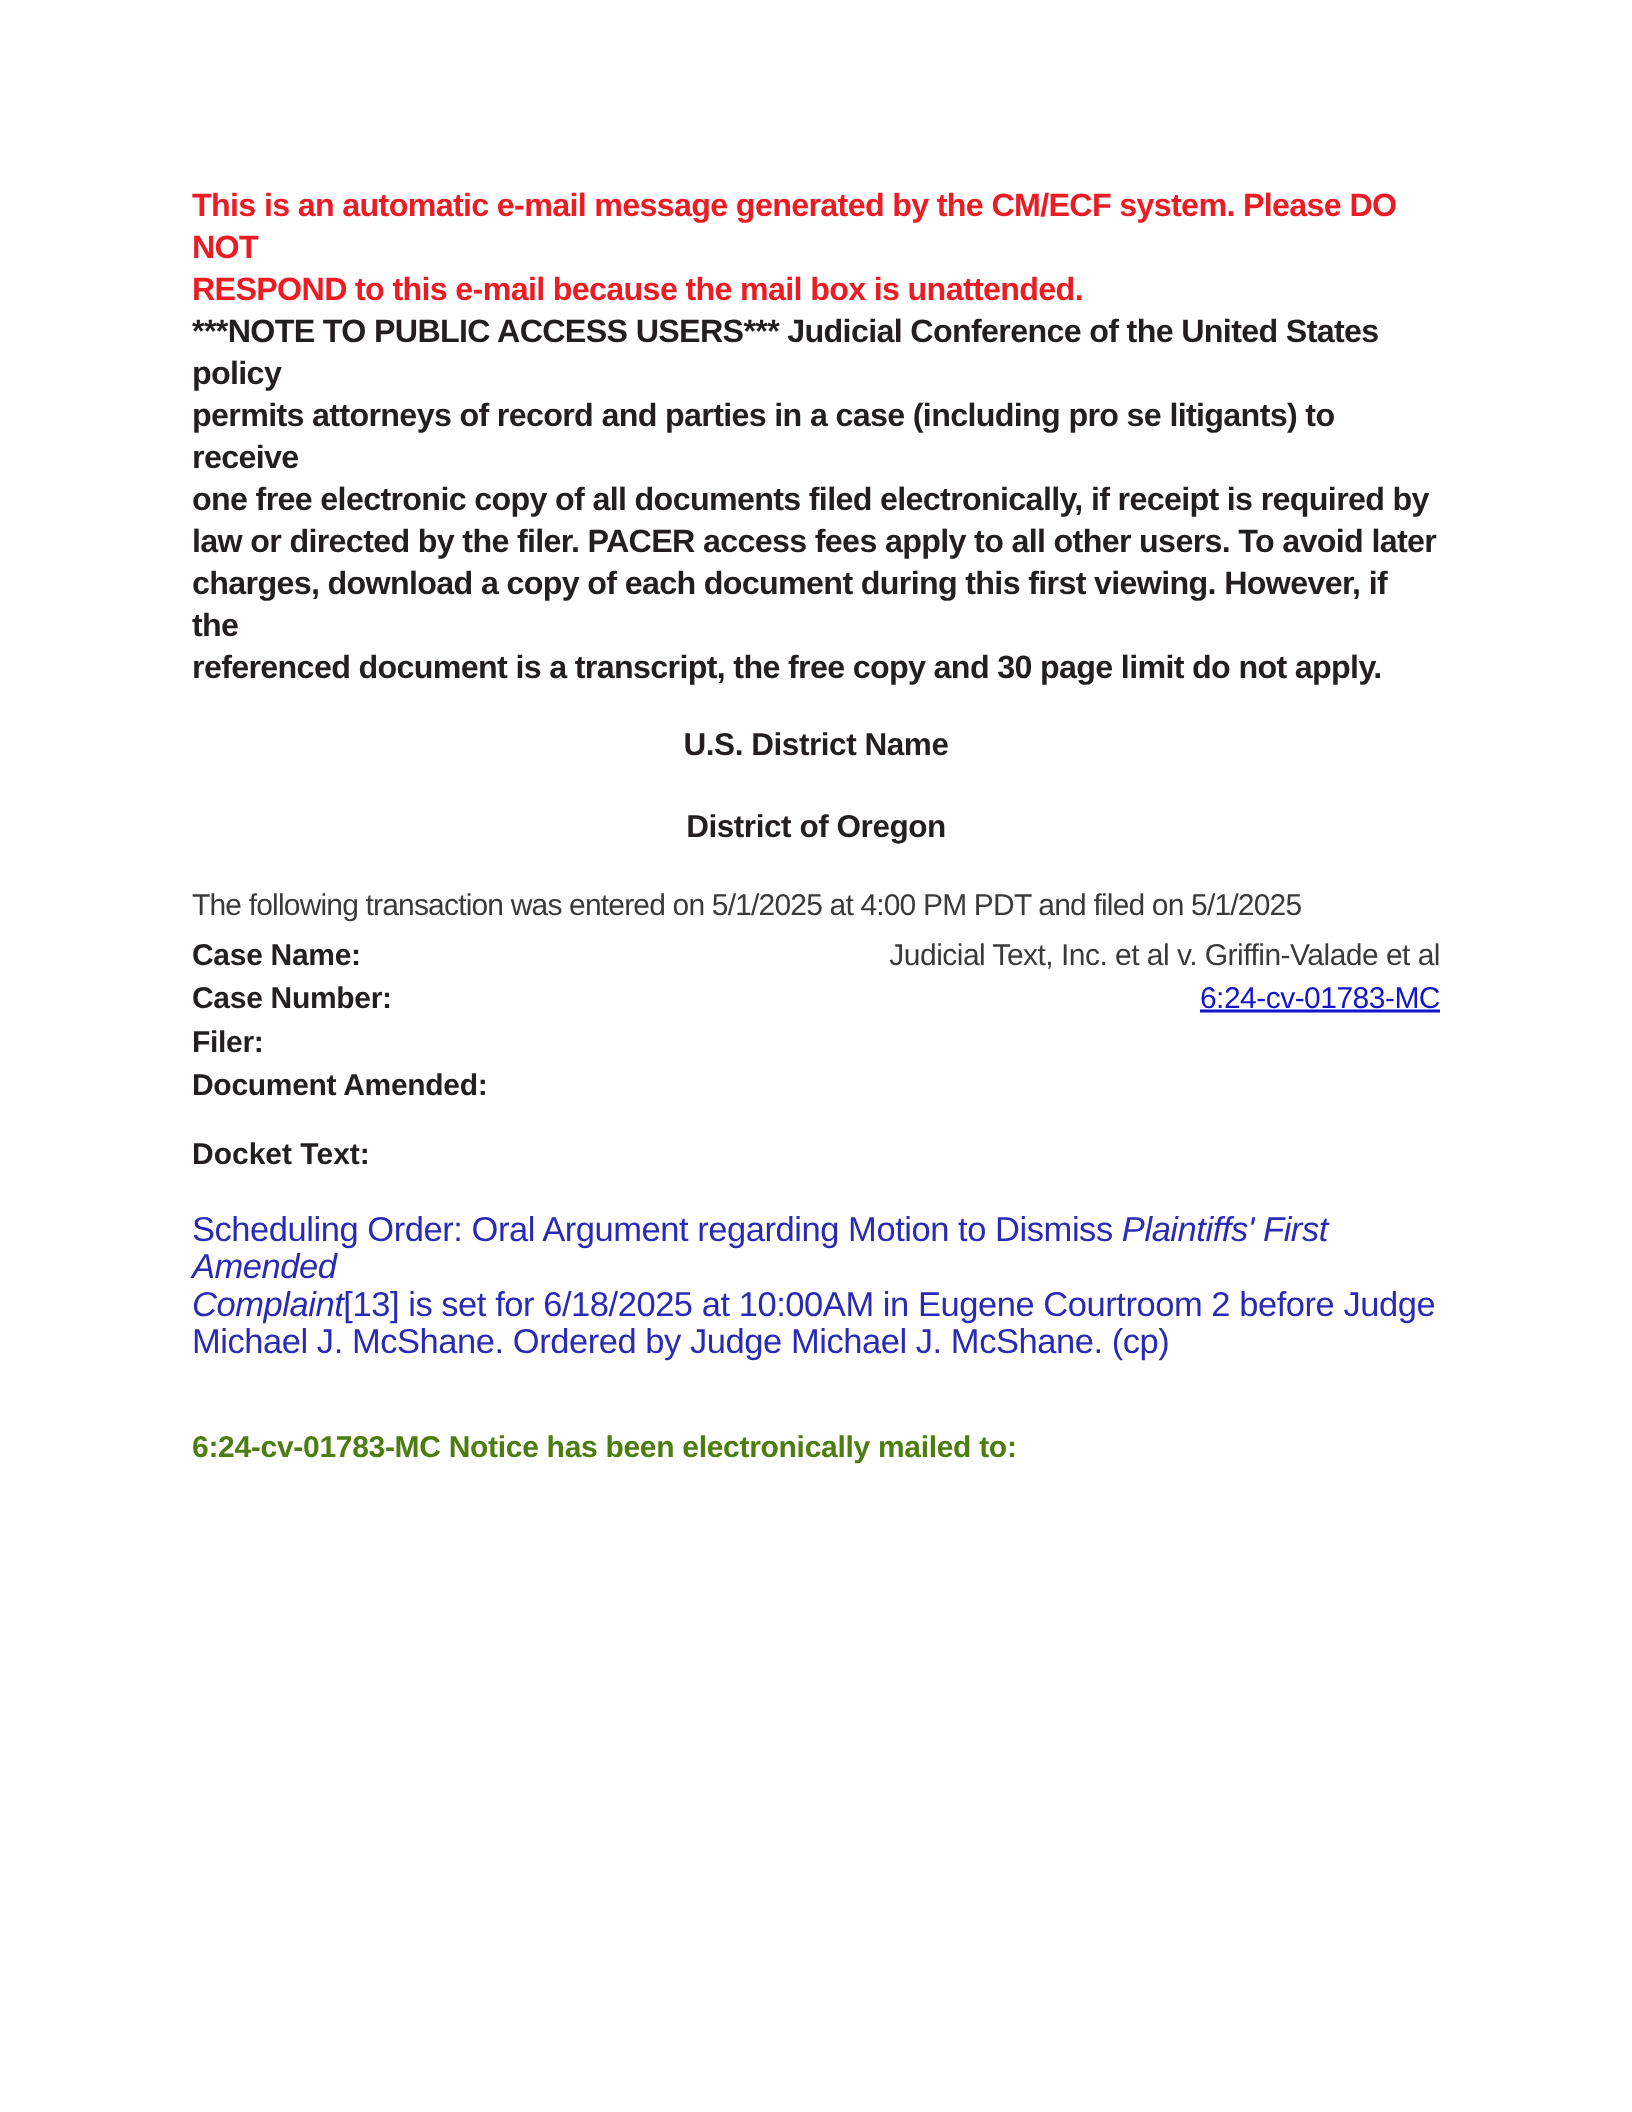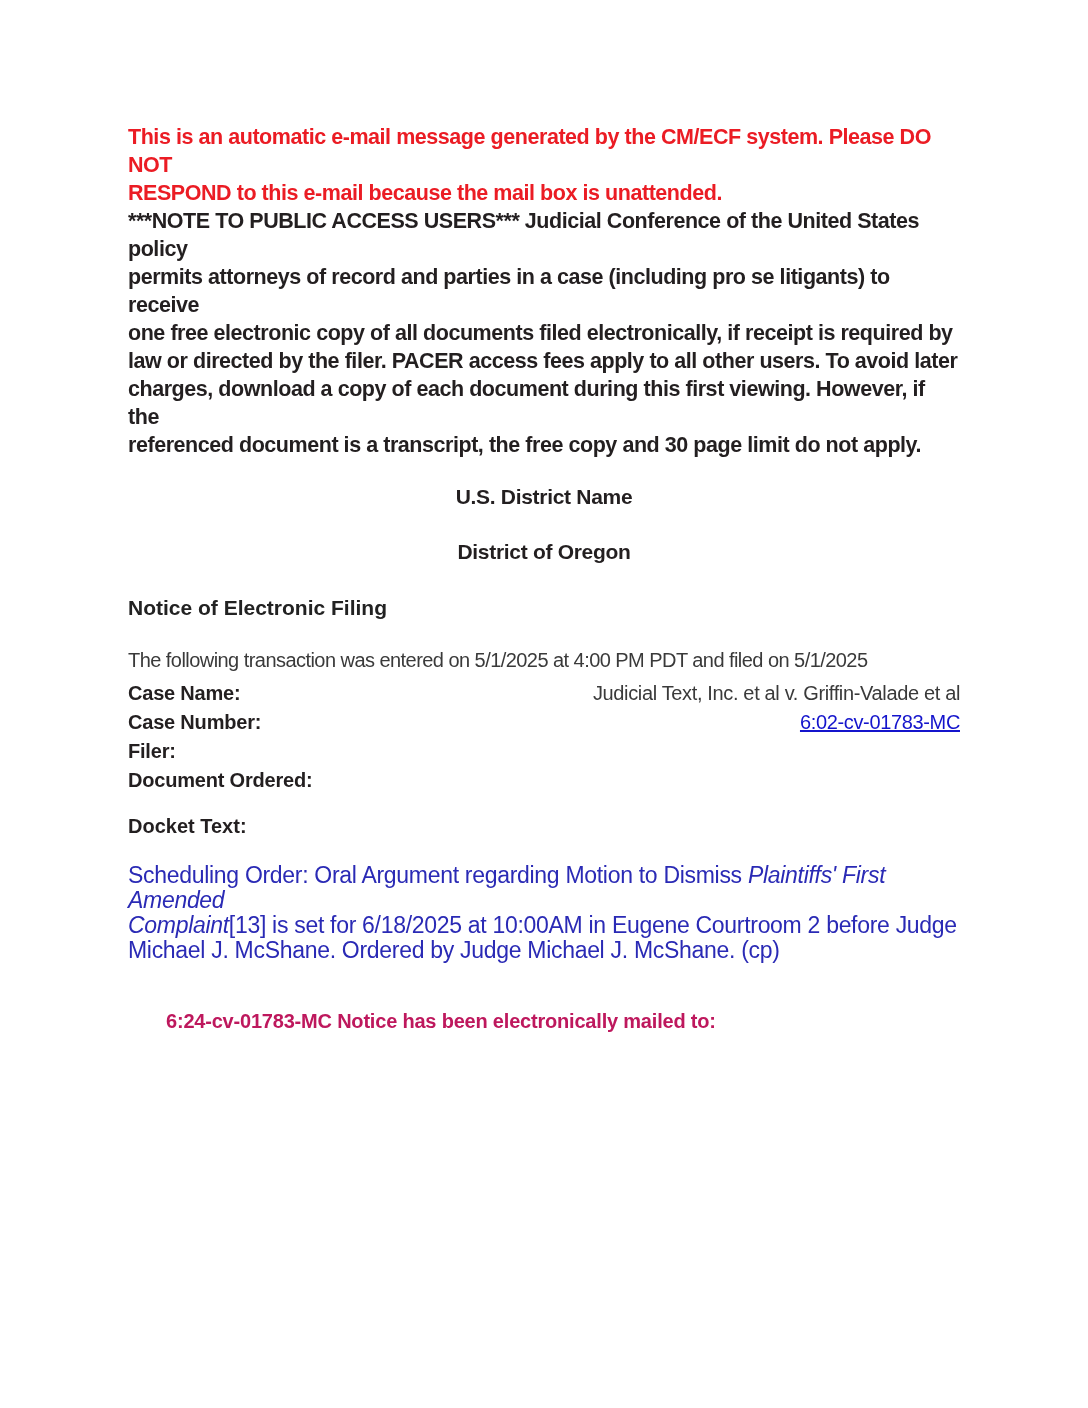--- a/index.html
+++ b/index.html
@@ -76,22 +76,21 @@
     letter-spacing: -0.3px;
     white-space: pre-line;
   }
   .docket-text span { color: #2a2ab5; }
   .docket-italic { font-style: italic; }
   .mailed-notice {
     margin-top: 47px;
     font-weight: bold;
     font-size: 20px;
     letter-spacing: -0.2px;
-    color: #be185d;
-    margin-left: 38px;
+    color: #4d7c0f;
   }
 </style>
 </head>
 <body>
 
 <div class="page">
 
   <p class="condensed warning">This is an automatic e-mail message generated by the CM/ECF system. Please DO NOT
 RESPOND to this e-mail because the mail box is unattended.</p>
 
@@ -99,41 +98,40 @@
 permits attorneys of record and parties in a case (including pro se litigants) to receive
 one free electronic copy of all documents filed electronically, if receipt is required by
 law or directed by the filer. PACER access fees apply to all other users. To avoid later
 charges, download a copy of each document during this first viewing. However, if the
 referenced document is a transcript, the free copy and 30 page limit do not apply.</p>
 
   <p class="center-head court-head">U.S. District Name</p>
 
   <p class="center-head district-head">District of Oregon</p>
 
-  <p class="nef-heading">Notice of Electronic Filing</p>
 
   <p class="transaction">The following transaction was entered on 5/1/2025 at 4:00 PM PDT and filed on 5/1/2025</p>
 
   <div class="fields">
     <div class="field-row">
       <span class="field-label">Case Name:</span>
       <span class="field-value">Judicial Text, Inc. et al v. Griffin-Valade et al</span>
     </div>
     <div class="field-row">
       <span class="field-label">Case Number:</span>
       <span class="field-value">
-        <a href="#" class="case-link">6:02-cv-01783-MC</a>
+        <a href="#" class="case-link">6:24-cv-01783-MC</a>
       </span>
     </div>
     <div class="field-row">
       <span class="field-label">Filer:</span>
       <span class="field-value"></span>
     </div>
     <div class="field-row">
-      <span class="field-label">Document Ordered:</span>
+      <span class="field-label">Document Amended:</span>
     </div>
   </div>
 
   <p class="docket-label">Docket Text:</p>
 
   <p class="docket-text">
     <span>Scheduling Order: Oral Argument regarding Motion to Dismiss </span><span class="docket-italic">Plaintiffs' First Amended
 Complaint</span><span>[13] is set for 6/18/2025 at 10:00AM in Eugene Courtroom 2 before Judge
 Michael J. McShane. Ordered by Judge Michael J. McShane. (cp)</span>
   </p>

